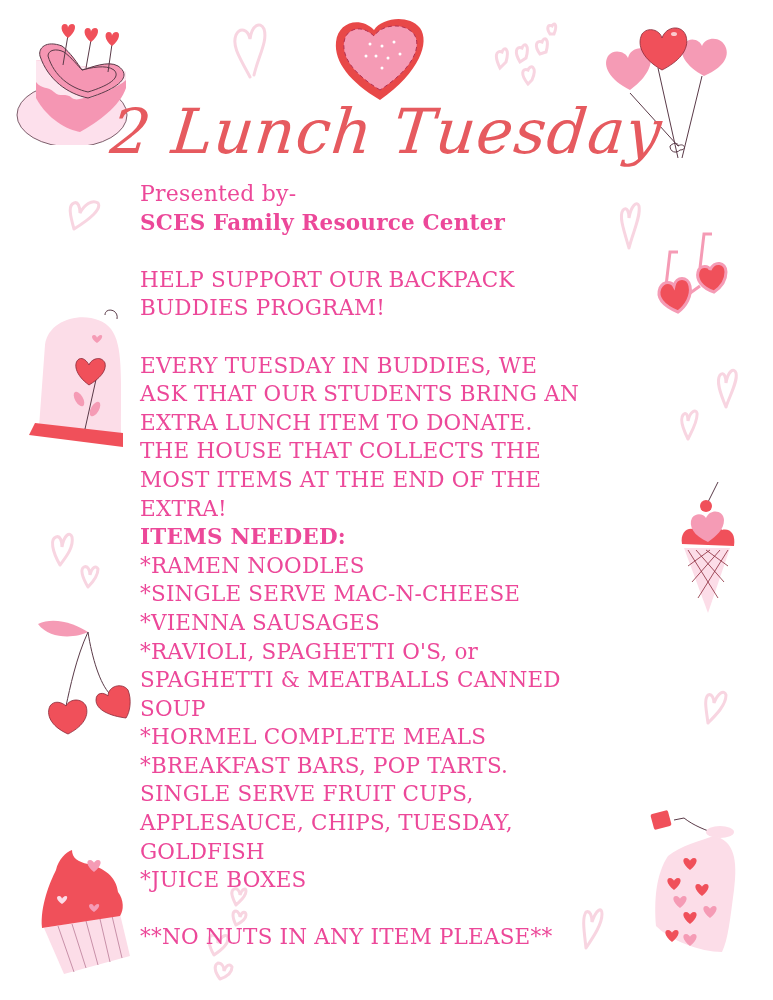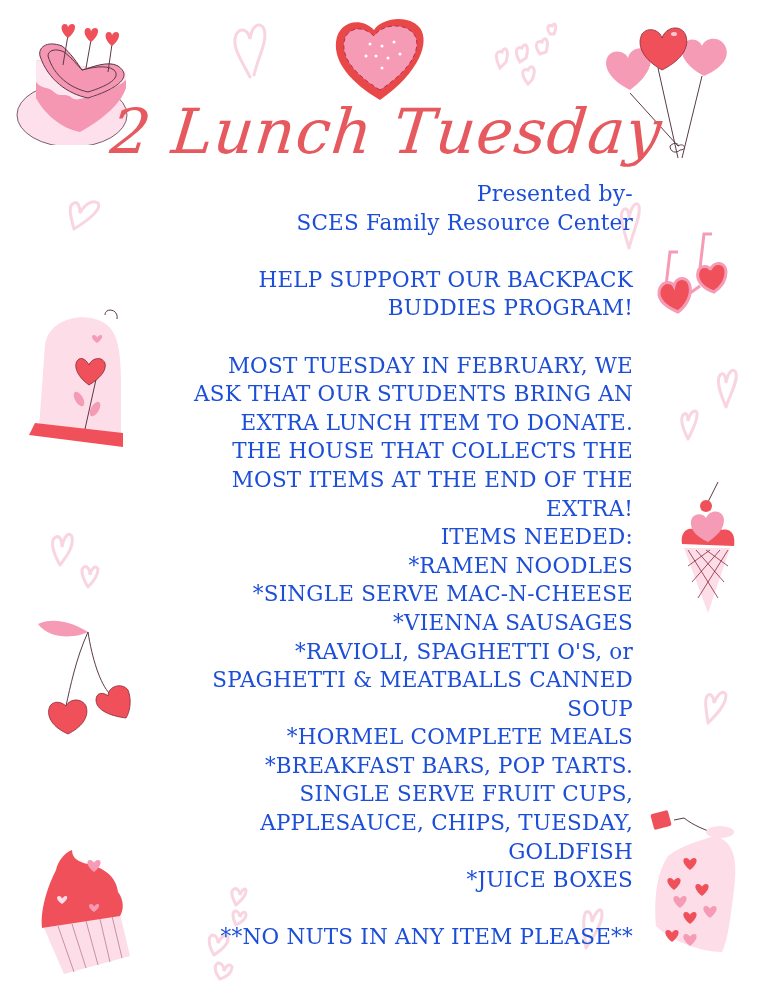--- a/index.html
+++ b/index.html
@@ -5,26 +5,26 @@
   html, body { margin:0; padding:0; background:#fff; }
   body { width:773px; height:1000px; position:relative; overflow:hidden; font-family:"DejaVu Serif", serif; }
   .deco { position:absolute; }
   .title {
     position:absolute; left:0; width:773px; top:92px; text-align:center;
     font-family:"DejaVu Serif", serif; font-style:italic; font-weight:normal;
     font-size:62px; color:#e65a5f; letter-spacing:1px; line-height:80px;
     transform:skewX(-6deg);
   }
   .body-text {
-    position:absolute; left:140px; width:493px; top:180px; text-align:right;
-    color:#1d4ed8; font-size:21.5px; line-height:28.6px; letter-spacing:0.2px;
+    position:absolute; left:140px; width:493px; top:180px; text-align:left;
+    color:#ec4899; font-size:21.5px; line-height:28.6px; letter-spacing:0.2px;
   }
   .body-text .line { display:block; white-space:nowrap; }
   .presented { font-size:22px; }
-  .bold { font-weight:normal; }
+  .bold { font-weight:bold; }
   .gap { display:block; height:28.6px; }
   .nonuts { font-weight:normal; font-size:21.5px; }
 </style>
 </head>
 <body>
 
 <svg class="deco" style="left:228px;top:15px" width="44" height="68" viewBox="0 0 44 68">
     <path d="M22 62 C10 40 4 30 8 20 C12 12 20 14 22 24 C24 10 32 6 36 14 C40 26 30 42 26 60" fill="none" stroke="#f8d5e1" stroke-width="3" stroke-linecap="round"></path>
   </svg>
 <svg class="deco" style="left:490px;top:12px" width="80" height="80" viewBox="0 0 80 80">
@@ -188,21 +188,21 @@
 
 <div class="title">2 Lunch Tuesday</div>
 
 <div class="body-text">
   <span class="line presented">Presented by-</span>
   <span class="line bold">SCES Family Resource Center</span>
   <span class="gap"></span>
   <span class="line">HELP SUPPORT OUR BACKPACK</span>
   <span class="line">BUDDIES PROGRAM!</span>
   <span class="gap"></span>
-  <span class="line">MOST TUESDAY IN FEBRUARY, WE</span>
+  <span class="line">EVERY TUESDAY IN BUDDIES, WE</span>
   <span class="line">ASK THAT OUR STUDENTS BRING AN</span>
   <span class="line">EXTRA LUNCH ITEM TO DONATE.</span>
   <span class="line">THE HOUSE THAT COLLECTS THE</span>
   <span class="line">MOST ITEMS AT THE END OF THE</span>
   <span class="line">EXTRA!</span>
   <span class="line bold">ITEMS NEEDED:</span>
   <span class="line">*RAMEN NOODLES</span>
   <span class="line">*SINGLE SERVE MAC-N-CHEESE</span>
   <span class="line">*VIENNA SAUSAGES</span>
   <span class="line">*RAVIOLI, SPAGHETTI O'S, or</span>

